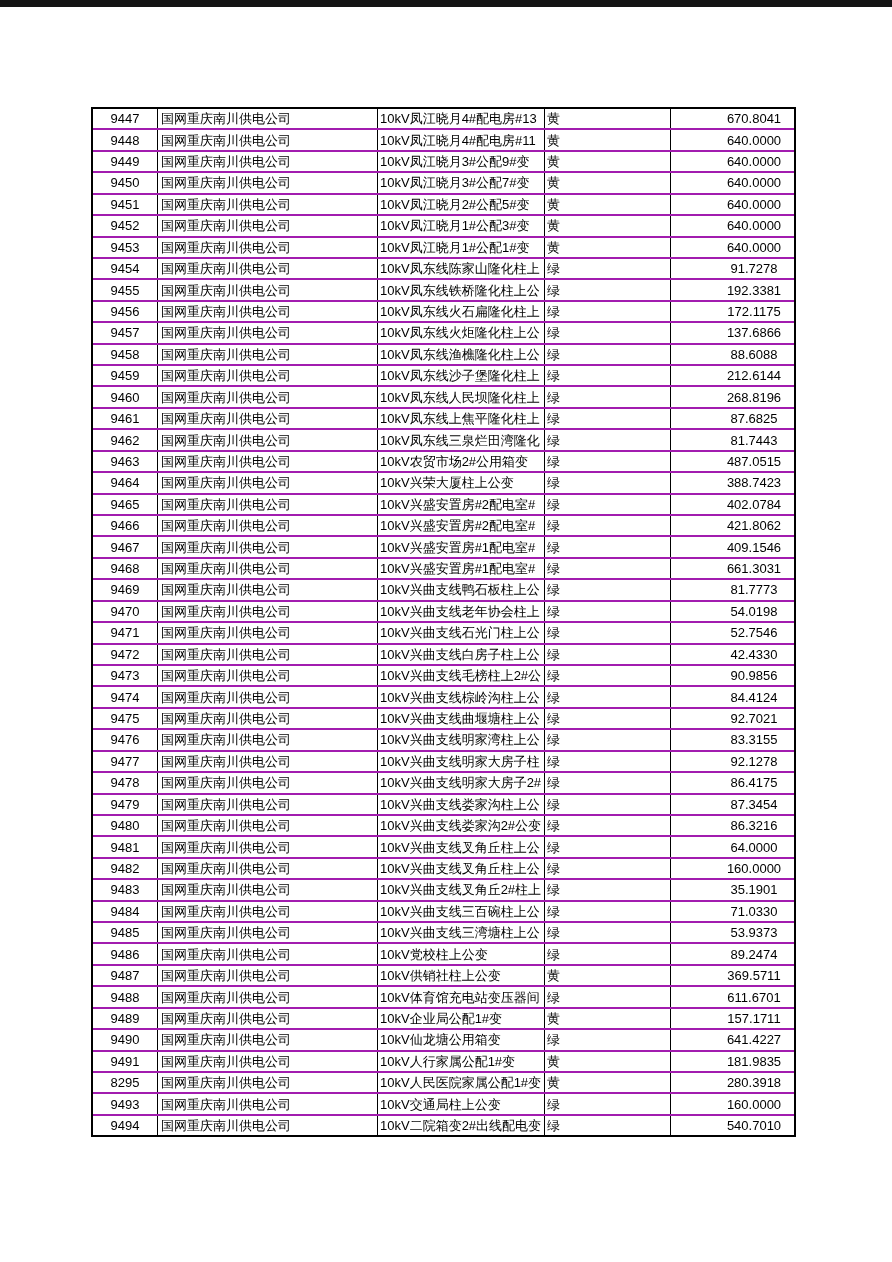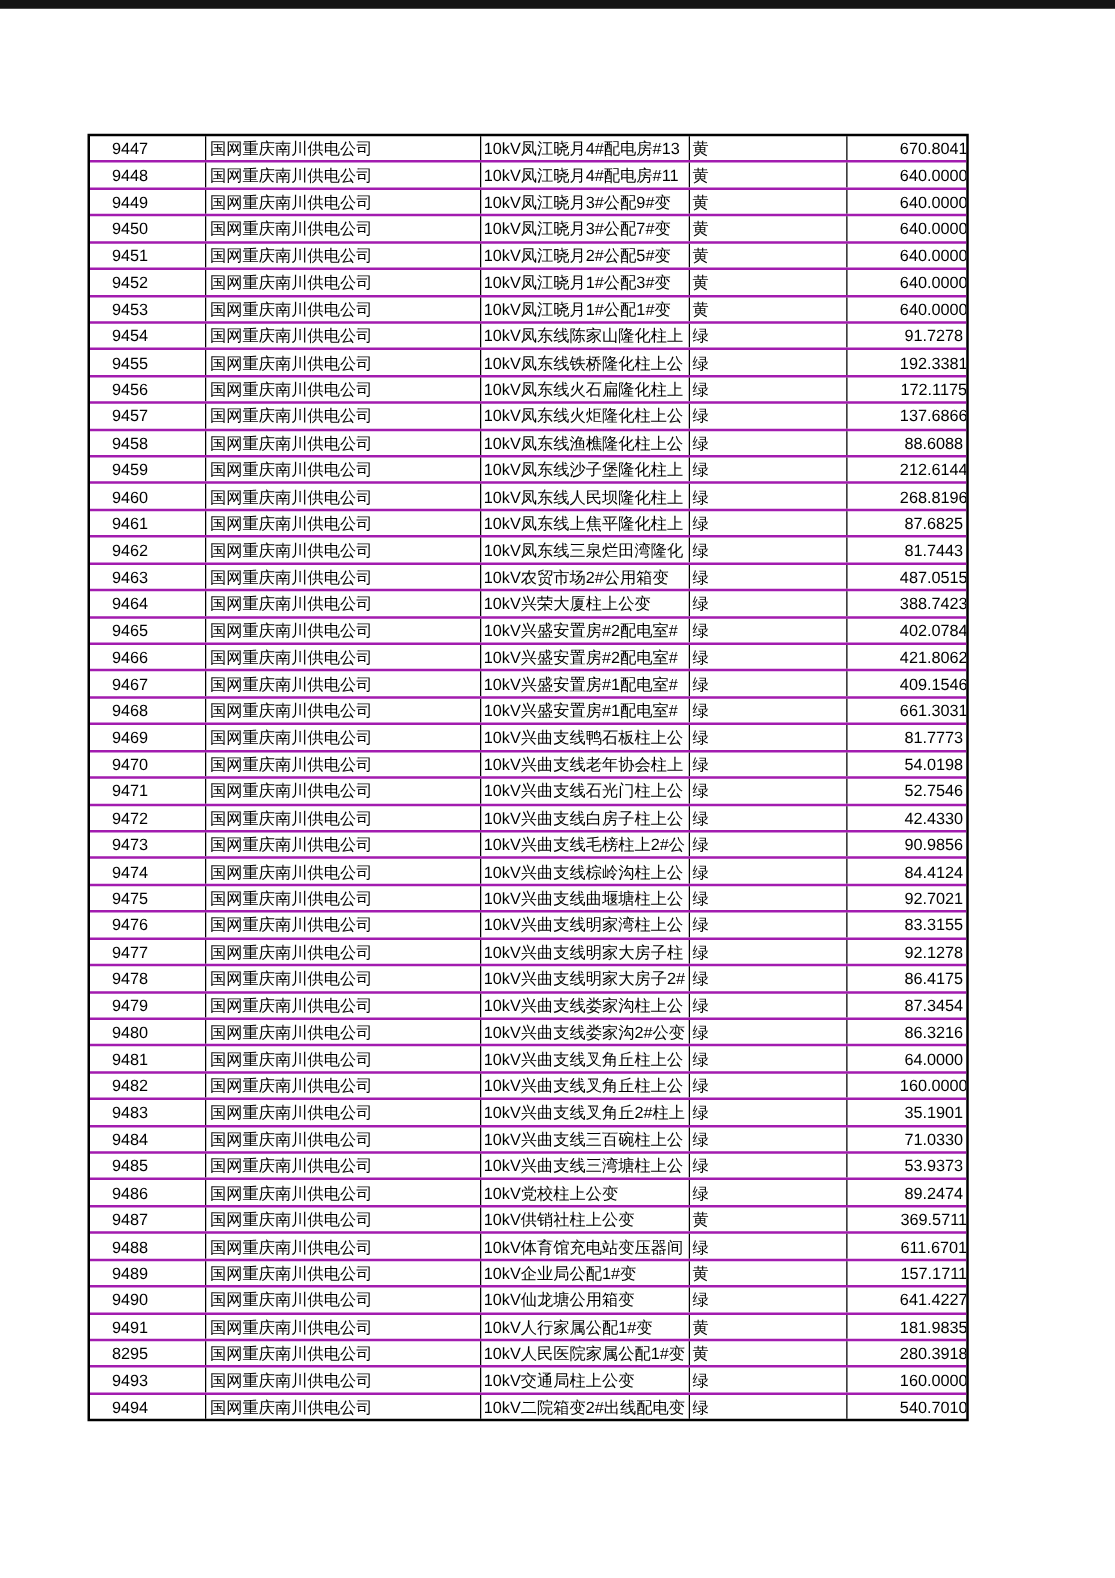--- a/index.html
+++ b/index.html
@@ -18,21 +18,21 @@
   .top-bar {
     position: absolute;
     top: 0;
     left: 0;
     width: 892px;
     height: 7px;
     background: #141414;
   }
   .data-table {
     position: absolute;
-    left: 70px;
+    left: 91px;
     top: 107px;
     width: 705px;
     height: 1030px;
     border: 2px solid #000000;
     box-sizing: border-box;
     display: flex;
     flex-direction: column;
     background: #ffffff;
   }
   .t-row {
@@ -51,21 +51,21 @@
     align-items: center;
     overflow: hidden;
     white-space: nowrap;
     font-size: 13px;
     line-height: 1;
   }
   .cell:first-child {
     border-left: none;
   }
   .c-id      { width: 64px;  justify-content: center; }
-  .c-company { width: 178px; padding-left: 3px; margin-left: 28px; }
+  .c-company { width: 178px; padding-left: 3px; }
   .c-desc    { width: 167px; padding-left: 2px; margin-left: 42px; }
   .c-status  { width: 126px; padding-left: 2px; }
   .c-value   { flex: 1;      justify-content: center; padding-left: 43px; }
 </style>
 </head>
 <body style="background: rgb(255, 255, 255);">
 
 <div class="top-bar" style="background: rgb(20, 20, 20);"></div>
 
 <div class="data-table">

